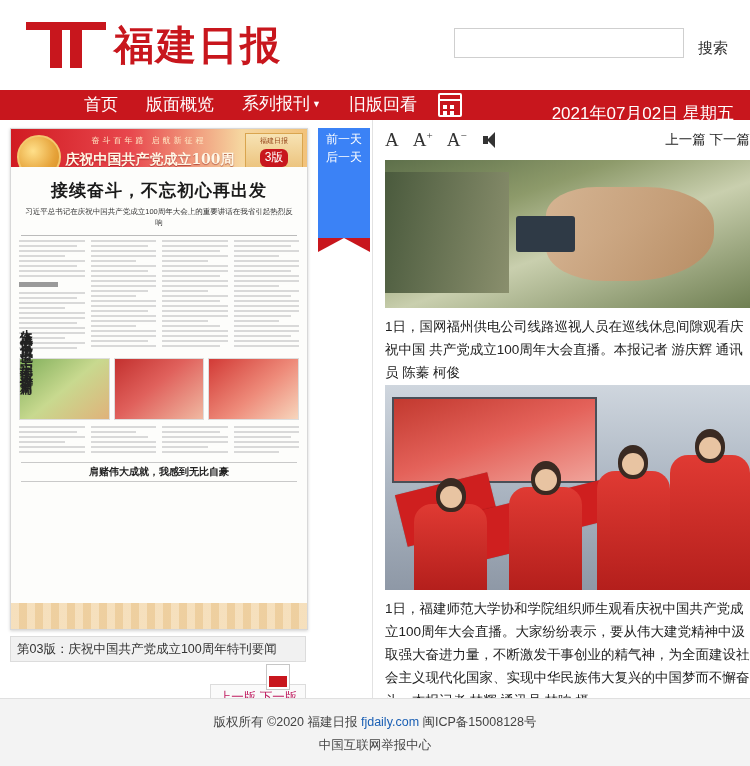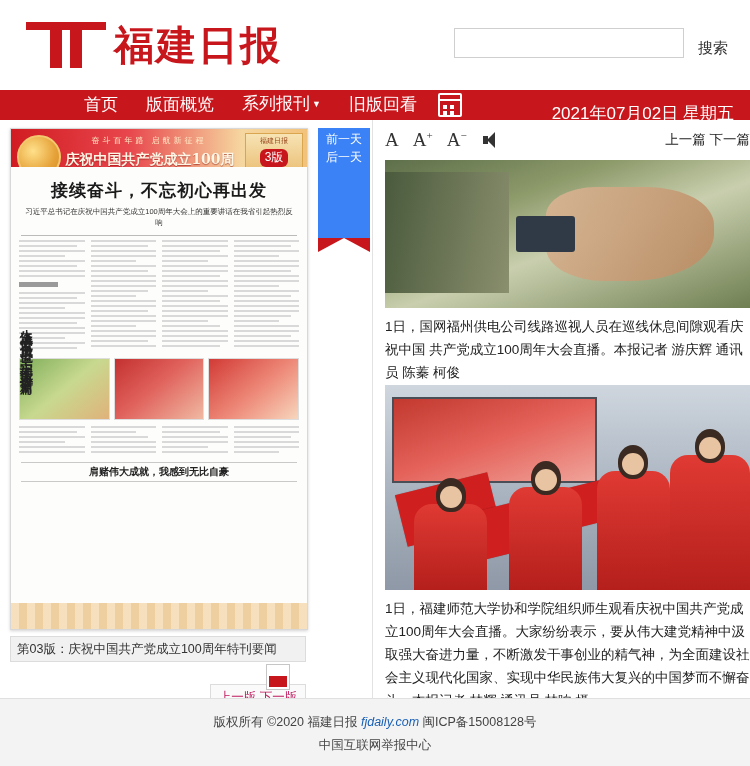--- a/index.html
+++ b/index.html
@@ -526,21 +526,21 @@
     border-top: 1px solid #e0e0e0;
     text-align: center;
     padding-top: 12px;
     box-sizing: border-box;
   }
   .footer-line {
     font-size: 12.5px;
     color: #444;
     line-height: 1.8;
   }
-  .footer-link { color: #1a5fb4; text-decoration: none; font-style: italic; }
+  .footer-link { color: #1a5fb4; text-decoration: none; }
 </style>
 </head>
 <body>
 
 <div id="page">
 
   <div class="header">
     <div class="logo-wrap">
       <div class="logo-mark">
         <svg width="88" height="58" viewBox="0 0 88 58">

